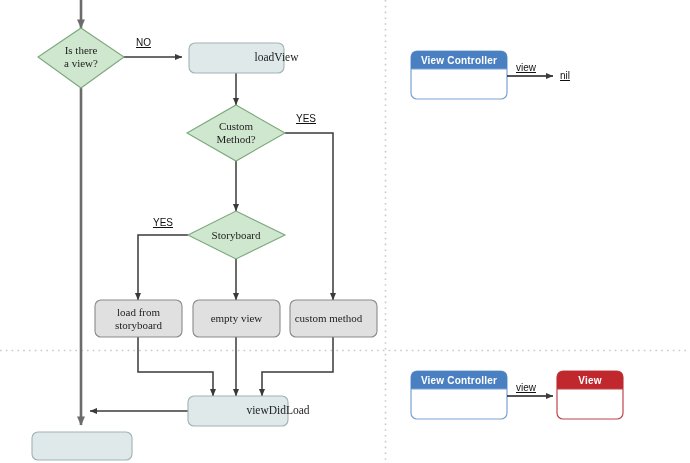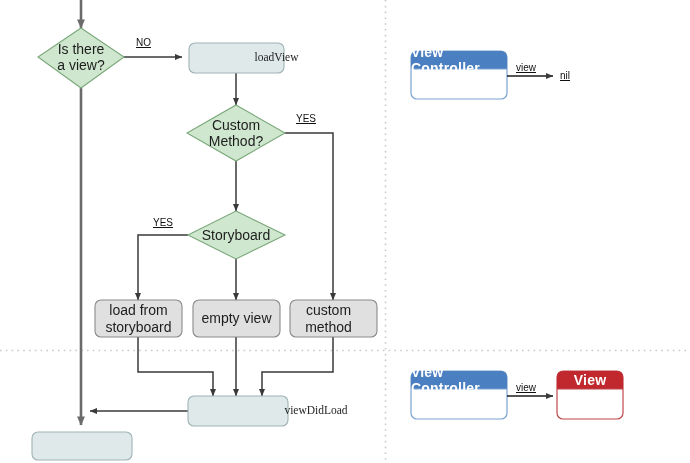--- a/index.html
+++ b/index.html
@@ -5,28 +5,28 @@
   html,body{margin:0;padding:0;background:#ffffff;}
   body{width:690px;height:463px;overflow:hidden;
        font-family:"Liberation Sans", sans-serif;}
   #stage{position:relative;width:690px;height:463px;background:#fff;}
   #svgroot{position:absolute;left:0;top:0;width:690px;height:463px;}
   .nodelabel{
     position:absolute;display:flex;align-items:center;justify-content:center;
     text-align:center;line-height:1.15;pointer-events:none;
   }
   .mono{font-family:Liberation Serif, serif;font-size:11.5px;color:#1d1d1d;padding-left:40px;}
-  .sans{font-family:Liberation Sans, sans-serif;font-size:14px;color:#1d1d1d;}
+  .sans{font-family:Liberation Serif, serif;font-size:11px;color:#1d1d1d;}
   .edgelabel{
     position:absolute;font-family:"Liberation Sans", sans-serif;
     font-size:10px;color:#111;white-space:nowrap;pointer-events:none;text-decoration:underline;
   }
   .umlhdr{
     position:absolute;display:flex;align-items:center;justify-content:center;
-    font-family:"Liberation Sans", sans-serif;font-size:14px;font-weight:bold;
+    font-family:"Liberation Sans", sans-serif;font-size:10px;font-weight:bold;
     color:#ffffff;pointer-events:none;letter-spacing:.2px;border-radius:7px;
   }
 </style>
 </head>
 <body>
 
 <div id="stage">
 
   <svg id="svgroot" viewBox="0 0 690 463">
     <defs>
@@ -143,21 +143,21 @@
     <span>
       <span>load from</span><br>
       <span>storyboard</span>
     </span>
   </div>
 
   <div class="nodelabel sans" style="left:193px;top:300px;width:87px;height:37px;">empty view</div>
 
   <div class="nodelabel sans" style="left:290px;top:300px;width:77px;height:37px;">custom method</div>
 
-  <div class="nodelabel mono" style="left:188px;top:396px;width:100px;height:30px;margin-left:38px;">viewDidLoad</div>
+  <div class="nodelabel mono" style="left:188px;top:396px;width:100px;height:30px;">viewDidLoad</div>
 
 
   <div class="edgelabel" style="left:136px;top:37px;">NO</div>
   <div class="edgelabel" style="left:296px;top:113px;">YES</div>
   <div class="edgelabel" style="left:153px;top:217px;">YES</div>
 
   <div class="umlhdr" style="left:411px;top:51px;width:96px;height:18px;">View Controller</div>
   <div class="edgelabel" style="left:516px;top:62px;">view</div>
   <div class="edgelabel" style="left:560px;top:70px;">nil</div>
 

